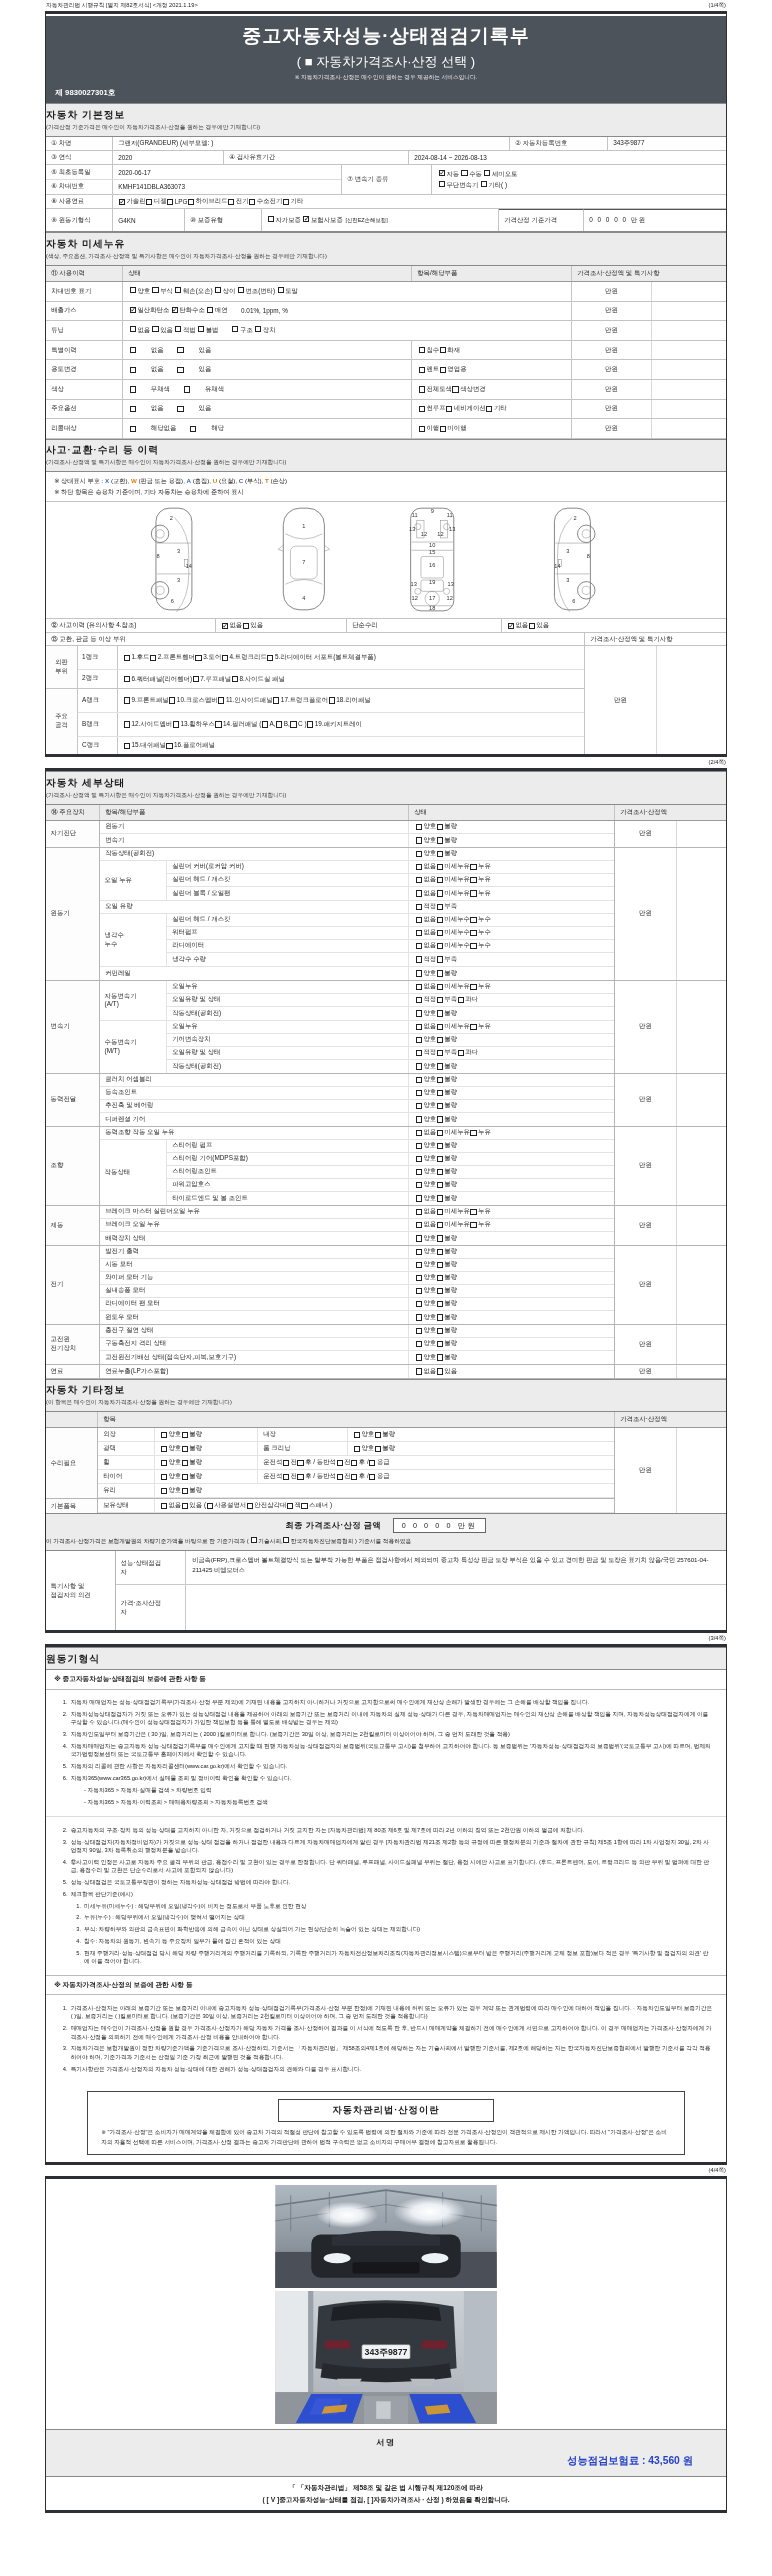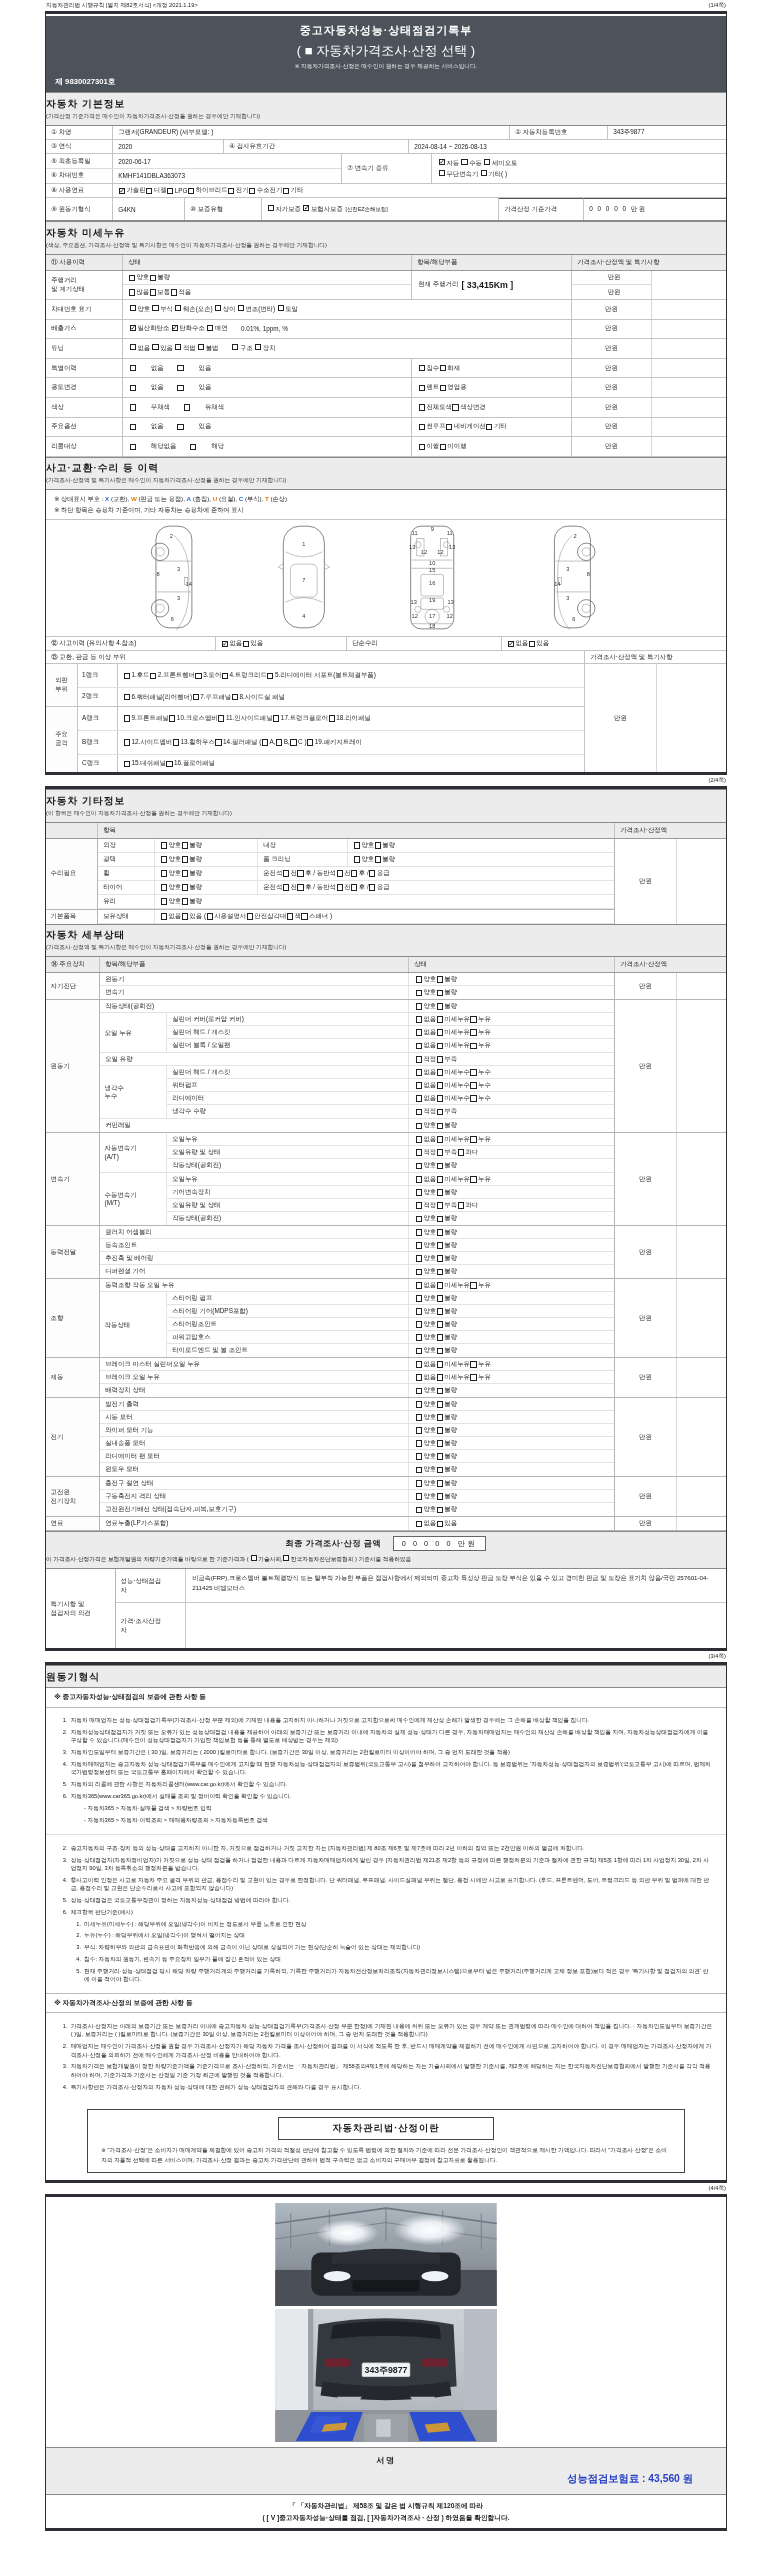--- a/index.html
+++ b/index.html
@@ -4,21 +4,21 @@
 <style>
   *{box-sizing:border-box;margin:0;padding:0}
   body{width:773px;height:2576px;overflow:hidden;background:#fff;font-family:"Liberation Sans","DejaVu Sans",sans-serif;color:#1a1a1a}
   .doc{width:682px;margin-left:45px}
   .meta{display:flex;justify-content:space-between;font-size:5.7px;color:#222;padding:1.5px 1px 1px}
   .pmark{text-align:right;font-size:5.7px;color:#222;padding:1.5px 1px}
   .block{border-left:1.5px solid #2c2f33;border-right:1.5px solid #2c2f33;border-top:3.6px solid #2c2f33;border-bottom:3.6px solid #2c2f33;background:#fff}
   
   .whitebar{height:2.1px;background:#fff}
   .dark{background:#4d535b;color:#fff;padding:7.2px 0 4.1px;position:relative}
-  .d-title{text-align:center;font-size:11px;font-weight:bold;letter-spacing:1px}
+  .d-title{text-align:center;font-size:19px;font-weight:bold;letter-spacing:1px}
   .d-sub{text-align:center;font-size:13px;margin-top:4.1px}
   .d-note{text-align:center;font-size:5.7px;margin-top:3.1px;color:#eee}
   .d-no{font-size:7.7px;font-weight:bold;padding:6.2px 0 1px 9.3px}
   
   .sec-head{background:#ececec;border-top:0.5px solid #8a8a8a;border-bottom:0.5px solid #8a8a8a;text-align:left;padding:4.6px 0 3.6px}
   .sec-title{font-size:9.8px;font-weight:bold;letter-spacing:1px}
   .sec-sub{font-size:5.7px;color:#333;margin-top:2.1px}
   
   .fx{display:flex}.flex1{flex:1}.col{display:flex;flex-direction:column}
   .cell{display:flex;align-items:center;padding-left:5.2px;font-size:6.4px}
@@ -170,36 +170,20 @@
     <div>
       <div class="sec-head">
         <div class="sec-title">자동차 미세누유</div>
         <div class="sec-sub">(색상, 주요옵션, 가격조사·산정액 및 특기사항은 매수인이 자동차가격조사·산정을 원하는 경우에만 기재합니다)</div>
       </div>
       <div class="thead">
         <div style="width:77px;border-right:0.5px solid #c4c4c4">⑪ 사용이력</div>
         <div class="flex1">상태</div>
         <div style="width:160px;border-left:0.5px solid #c4c4c4">항목/해당부품</div>
         <div style="width:155px;border-left:0.5px solid #c4c4c4">가격조사·산정액 및 특기사항</div>
-      </div>
-      <div class="crow" style="min-height:29px">
-        <div class="cl" id="mileage-label">주행거리<br>및 계기상태</div>
-        <div class="flex1 col">
-          <div class="cell flex1"><span class="cb"></span>양호 <span class="cb"></span>불량</div>
-          <div class="cell flex1 bt"><span class="cb"></span>많음 <span class="cb"></span>보통 <span class="cb"></span>적음</div>
-        </div>
-        <div class="ci">
-          <span>현재 주행거리</span>
-            <b class="mil">[ 33,415Km ]</b>
-        </div>
-        <div class="col" style="width:80px;border-left:0.5px solid #c4c4c4">
-          <div class="cell flex1" style="justify-content:center">만원</div>
-          <div class="cell flex1 bt" style="justify-content:center">만원</div>
-        </div>
-        <div class="cx"></div>
       </div>
       <div id="comp-rows">
           <div class="crow">
             <div class="cl">차대번호 표기</div>
             <div class="cs">
               <span><span class="cb"></span>양호 <span class="cb"></span>부식 <span class="cb"></span>훼손(오손) <span class="cb"></span>상이 <span class="cb"></span>변조(변타) <span class="cb"></span>도말</span>
               <span></span>
             </div>
             <div class="cp">만원</div>
             <div class="cx"></div>
@@ -392,20 +376,291 @@
         <div class="rk-x"></div>
       </div>
     </div>
   </div>
 
   <div class="pmark">(2/4쪽)</div>
 
   <div class="block">
     <div>
       <div class="sec-head">
+        <div class="sec-title">자동차 세부상태</div>
+        <div class="sec-sub">(가격조사·산정액 및 특기사항은 매수인이 자동차가격조사·산정을 원하는 경우에만 기재합니다)</div>
+      </div>
+      <div class="thead">
+        <div style="width:54px;border-right:0.5px solid #c4c4c4">⑭ 주요장치</div>
+        <div class="flex1">항목/해당부품</div>
+        <div style="width:206px;border-left:0.5px solid #c4c4c4">상태</div>
+        <div style="width:112px;border-left:0.5px solid #c4c4c4">가격조사·산정액</div>
+      </div>
+      <div id="detail-groups">
+          <div class="dgroup">
+            <div class="dname">자기진단</div>
+            <div class="drows">
+              <div class="drow">
+                <div class="ditem">원동기</div>
+                <div class="dstate"><span class="cb"></span> 양호  <span class="cb"></span> 불량</div>
+              </div>
+              <div class="drow">
+                <div class="ditem">변속기</div>
+                <div class="dstate"><span class="cb"></span> 양호  <span class="cb"></span> 불량</div>
+              </div>
+            </div>
+            <div class="dprice">만원</div>
+            <div class="dextra"></div>
+          </div>
+          <div class="dgroup">
+            <div class="dname">원동기</div>
+            <div class="drows">
+              <div class="drow">
+                <div class="ditem">작동상태(공회전)</div>
+                <div class="dstate"><span class="cb"></span> 양호  <span class="cb"></span> 불량</div>
+              </div>
+              <div class="dsub">
+                <div class="dsublabel">오일 누유</div>
+                <div class="dsubrows">
+                  <div class="drow">
+                    <div class="ditem">실린더 커버(로커암 커버)</div>
+                    <div class="dstate"><span class="cb"></span> 없음  <span class="cb"></span> 미세누유  <span class="cb"></span> 누유</div>
+                  </div>
+                  <div class="drow">
+                    <div class="ditem">실린더 헤드 / 개스킷</div>
+                    <div class="dstate"><span class="cb"></span> 없음  <span class="cb"></span> 미세누유  <span class="cb"></span> 누유</div>
+                  </div>
+                  <div class="drow">
+                    <div class="ditem">실린더 블록 / 오일팬</div>
+                    <div class="dstate"><span class="cb"></span> 없음  <span class="cb"></span> 미세누유  <span class="cb"></span> 누유</div>
+                  </div>
+                </div>
+              </div>
+              <div class="drow">
+                <div class="ditem">오일 유량</div>
+                <div class="dstate"><span class="cb"></span> 적정  <span class="cb"></span> 부족</div>
+              </div>
+              <div class="dsub">
+                <div class="dsublabel">냉각수<br>누수</div>
+                <div class="dsubrows">
+                  <div class="drow">
+                    <div class="ditem">실린더 헤드 / 개스킷</div>
+                    <div class="dstate"><span class="cb"></span> 없음  <span class="cb"></span> 미세누수  <span class="cb"></span> 누수</div>
+                  </div>
+                  <div class="drow">
+                    <div class="ditem">워터펌프</div>
+                    <div class="dstate"><span class="cb"></span> 없음  <span class="cb"></span> 미세누수  <span class="cb"></span> 누수</div>
+                  </div>
+                  <div class="drow">
+                    <div class="ditem">라디에이터</div>
+                    <div class="dstate"><span class="cb"></span> 없음  <span class="cb"></span> 미세누수  <span class="cb"></span> 누수</div>
+                  </div>
+                  <div class="drow">
+                    <div class="ditem">냉각수 수량</div>
+                    <div class="dstate"><span class="cb"></span> 적정  <span class="cb"></span> 부족</div>
+                  </div>
+                </div>
+              </div>
+              <div class="drow">
+                <div class="ditem">커먼레일</div>
+                <div class="dstate"><span class="cb"></span> 양호  <span class="cb"></span> 불량</div>
+              </div>
+            </div>
+            <div class="dprice">만원</div>
+            <div class="dextra"></div>
+          </div>
+          <div class="dgroup">
+            <div class="dname">변속기</div>
+            <div class="drows">
+              <div class="dsub">
+                <div class="dsublabel">자동변속기<br>(A/T)</div>
+                <div class="dsubrows">
+                  <div class="drow">
+                    <div class="ditem">오일누유</div>
+                    <div class="dstate"><span class="cb"></span> 없음  <span class="cb"></span> 미세누유  <span class="cb"></span> 누유</div>
+                  </div>
+                  <div class="drow">
+                    <div class="ditem">오일유량 및 상태</div>
+                    <div class="dstate"><span class="cb"></span> 적정  <span class="cb"></span> 부족  <span class="cb"></span> 과다</div>
+                  </div>
+                  <div class="drow">
+                    <div class="ditem">작동상태(공회전)</div>
+                    <div class="dstate"><span class="cb"></span> 양호  <span class="cb"></span> 불량</div>
+                  </div>
+                </div>
+              </div>
+              <div class="dsub">
+                <div class="dsublabel">수동변속기<br>(M/T)</div>
+                <div class="dsubrows">
+                  <div class="drow">
+                    <div class="ditem">오일누유</div>
+                    <div class="dstate"><span class="cb"></span> 없음  <span class="cb"></span> 미세누유  <span class="cb"></span> 누유</div>
+                  </div>
+                  <div class="drow">
+                    <div class="ditem">기어변속장치</div>
+                    <div class="dstate"><span class="cb"></span> 양호  <span class="cb"></span> 불량</div>
+                  </div>
+                  <div class="drow">
+                    <div class="ditem">오일유량 및 상태</div>
+                    <div class="dstate"><span class="cb"></span> 적정  <span class="cb"></span> 부족  <span class="cb"></span> 과다</div>
+                  </div>
+                  <div class="drow">
+                    <div class="ditem">작동상태(공회전)</div>
+                    <div class="dstate"><span class="cb"></span> 양호  <span class="cb"></span> 불량</div>
+                  </div>
+                </div>
+              </div>
+            </div>
+            <div class="dprice">만원</div>
+            <div class="dextra"></div>
+          </div>
+          <div class="dgroup">
+            <div class="dname">동력전달</div>
+            <div class="drows">
+              <div class="drow">
+                <div class="ditem">클러치 어셈블리</div>
+                <div class="dstate"><span class="cb"></span> 양호  <span class="cb"></span> 불량</div>
+              </div>
+              <div class="drow">
+                <div class="ditem">등속조인트</div>
+                <div class="dstate"><span class="cb"></span> 양호  <span class="cb"></span> 불량</div>
+              </div>
+              <div class="drow">
+                <div class="ditem">추진축 및 베어링</div>
+                <div class="dstate"><span class="cb"></span> 양호  <span class="cb"></span> 불량</div>
+              </div>
+              <div class="drow">
+                <div class="ditem">디퍼렌셜 기어</div>
+                <div class="dstate"><span class="cb"></span> 양호  <span class="cb"></span> 불량</div>
+              </div>
+            </div>
+            <div class="dprice">만원</div>
+            <div class="dextra"></div>
+          </div>
+          <div class="dgroup">
+            <div class="dname">조향</div>
+            <div class="drows">
+              <div class="drow">
+                <div class="ditem">동력조향 작동 오일 누유</div>
+                <div class="dstate"><span class="cb"></span> 없음  <span class="cb"></span> 미세누유  <span class="cb"></span> 누유</div>
+              </div>
+              <div class="dsub">
+                <div class="dsublabel">작동상태</div>
+                <div class="dsubrows">
+                  <div class="drow">
+                    <div class="ditem">스티어링 펌프</div>
+                    <div class="dstate"><span class="cb"></span> 양호  <span class="cb"></span> 불량</div>
+                  </div>
+                  <div class="drow">
+                    <div class="ditem">스티어링 기어(MDPS포함)</div>
+                    <div class="dstate"><span class="cb"></span> 양호  <span class="cb"></span> 불량</div>
+                  </div>
+                  <div class="drow">
+                    <div class="ditem">스티어링조인트</div>
+                    <div class="dstate"><span class="cb"></span> 양호  <span class="cb"></span> 불량</div>
+                  </div>
+                  <div class="drow">
+                    <div class="ditem">파워고압호스</div>
+                    <div class="dstate"><span class="cb"></span> 양호  <span class="cb"></span> 불량</div>
+                  </div>
+                  <div class="drow">
+                    <div class="ditem">타이로드엔드 및 볼 조인트</div>
+                    <div class="dstate"><span class="cb"></span> 양호  <span class="cb"></span> 불량</div>
+                  </div>
+                </div>
+              </div>
+            </div>
+            <div class="dprice">만원</div>
+            <div class="dextra"></div>
+          </div>
+          <div class="dgroup">
+            <div class="dname">제동</div>
+            <div class="drows">
+              <div class="drow">
+                <div class="ditem">브레이크 마스터 실린더오일 누유</div>
+                <div class="dstate"><span class="cb"></span> 없음  <span class="cb"></span> 미세누유  <span class="cb"></span> 누유</div>
+              </div>
+              <div class="drow">
+                <div class="ditem">브레이크 오일 누유</div>
+                <div class="dstate"><span class="cb"></span> 없음  <span class="cb"></span> 미세누유  <span class="cb"></span> 누유</div>
+              </div>
+              <div class="drow">
+                <div class="ditem">배력장치 상태</div>
+                <div class="dstate"><span class="cb"></span> 양호  <span class="cb"></span> 불량</div>
+              </div>
+            </div>
+            <div class="dprice">만원</div>
+            <div class="dextra"></div>
+          </div>
+          <div class="dgroup">
+            <div class="dname">전기</div>
+            <div class="drows">
+              <div class="drow">
+                <div class="ditem">발전기 출력</div>
+                <div class="dstate"><span class="cb"></span> 양호  <span class="cb"></span> 불량</div>
+              </div>
+              <div class="drow">
+                <div class="ditem">시동 모터</div>
+                <div class="dstate"><span class="cb"></span> 양호  <span class="cb"></span> 불량</div>
+              </div>
+              <div class="drow">
+                <div class="ditem">와이퍼 모터 기능</div>
+                <div class="dstate"><span class="cb"></span> 양호  <span class="cb"></span> 불량</div>
+              </div>
+              <div class="drow">
+                <div class="ditem">실내송풍 모터</div>
+                <div class="dstate"><span class="cb"></span> 양호  <span class="cb"></span> 불량</div>
+              </div>
+              <div class="drow">
+                <div class="ditem">라디에이터 팬 모터</div>
+                <div class="dstate"><span class="cb"></span> 양호  <span class="cb"></span> 불량</div>
+              </div>
+              <div class="drow">
+                <div class="ditem">윈도우 모터</div>
+                <div class="dstate"><span class="cb"></span> 양호  <span class="cb"></span> 불량</div>
+              </div>
+            </div>
+            <div class="dprice">만원</div>
+            <div class="dextra"></div>
+          </div>
+          <div class="dgroup">
+            <div class="dname">고전원<br>전기장치</div>
+            <div class="drows">
+              <div class="drow">
+                <div class="ditem">충전구 절연 상태</div>
+                <div class="dstate"><span class="cb"></span> 양호  <span class="cb"></span> 불량</div>
+              </div>
+              <div class="drow">
+                <div class="ditem">구동축전지 격리 상태</div>
+                <div class="dstate"><span class="cb"></span> 양호  <span class="cb"></span> 불량</div>
+              </div>
+              <div class="drow">
+                <div class="ditem">고전원전기배선 상태(접속단자,피복,보호기구)</div>
+                <div class="dstate"><span class="cb"></span> 양호  <span class="cb"></span> 불량</div>
+              </div>
+            </div>
+            <div class="dprice">만원</div>
+            <div class="dextra"></div>
+          </div>
+          <div class="dgroup">
+            <div class="dname">연료</div>
+            <div class="drows">
+              <div class="drow">
+                <div class="ditem">연료누출(LP가스포함)</div>
+                <div class="dstate"><span class="cb"></span> 없음  <span class="cb"></span> 있음</div>
+              </div>
+            </div>
+            <div class="dprice">만원</div>
+            <div class="dextra"></div>
+          </div>
+        </div>
+    </div>
+
+    <div>
+      <div class="sec-head">
         <div class="sec-title">자동차 기타정보</div>
         <div class="sec-sub">(이 항목은 매수인이 자동차가격조사·산정을 원하는 경우에만 기재합니다)</div>
       </div>
       <div class="thead">
         <div style="width:52px;border-right:0.5px solid #c4c4c4"></div>
         <div class="flex1">항목</div>
         <div style="width:112px;border-left:0.5px solid #c4c4c4">가격조사·산정액</div>
       </div>
       <div class="fx">
         <div class="col flex1" id="misc-groups">
@@ -446,291 +701,20 @@
                 <div class="mrow">
                   <div class="mc" style="width:57px">보유상태</div>
                   <div class="mc flex1" style="border-right:none"><span class="cb"></span>없음 <span class="cb"></span> 있음  ( <span class="cb"></span>사용설명서 <span class="cb"></span>안전삼각대 <span class="cb"></span>잭 <span class="cb"></span>스패너 )</div>
                 </div>
               </div>
             </div>
           </div>
         <div style="width:62px;border-left:0.5px solid #b5b5b5;display:flex;align-items:center;justify-content:center;font-size:6.4px">만원</div>
         <div style="width:50px;border-left:0.5px solid #d8d8d8"></div>
       </div>
-    </div>
-
-    <div>
-      <div class="sec-head">
-        <div class="sec-title">자동차 세부상태</div>
-        <div class="sec-sub">(가격조사·산정액 및 특기사항은 매수인이 자동차가격조사·산정을 원하는 경우에만 기재합니다)</div>
-      </div>
-      <div class="thead">
-        <div style="width:54px;border-right:0.5px solid #c4c4c4">⑭ 주요장치</div>
-        <div class="flex1">항목/해당부품</div>
-        <div style="width:206px;border-left:0.5px solid #c4c4c4">상태</div>
-        <div style="width:112px;border-left:0.5px solid #c4c4c4">가격조사·산정액</div>
-      </div>
-      <div id="detail-groups">
-          <div class="dgroup">
-            <div class="dname">자기진단</div>
-            <div class="drows">
-              <div class="drow">
-                <div class="ditem">원동기</div>
-                <div class="dstate"><span class="cb"></span> 양호  <span class="cb"></span> 불량</div>
-              </div>
-              <div class="drow">
-                <div class="ditem">변속기</div>
-                <div class="dstate"><span class="cb"></span> 양호  <span class="cb"></span> 불량</div>
-              </div>
-            </div>
-            <div class="dprice">만원</div>
-            <div class="dextra"></div>
-          </div>
-          <div class="dgroup">
-            <div class="dname">원동기</div>
-            <div class="drows">
-              <div class="drow">
-                <div class="ditem">작동상태(공회전)</div>
-                <div class="dstate"><span class="cb"></span> 양호  <span class="cb"></span> 불량</div>
-              </div>
-              <div class="dsub">
-                <div class="dsublabel">오일 누유</div>
-                <div class="dsubrows">
-                  <div class="drow">
-                    <div class="ditem">실린더 커버(로커암 커버)</div>
-                    <div class="dstate"><span class="cb"></span> 없음  <span class="cb"></span> 미세누유  <span class="cb"></span> 누유</div>
-                  </div>
-                  <div class="drow">
-                    <div class="ditem">실린더 헤드 / 개스킷</div>
-                    <div class="dstate"><span class="cb"></span> 없음  <span class="cb"></span> 미세누유  <span class="cb"></span> 누유</div>
-                  </div>
-                  <div class="drow">
-                    <div class="ditem">실린더 블록 / 오일팬</div>
-                    <div class="dstate"><span class="cb"></span> 없음  <span class="cb"></span> 미세누유  <span class="cb"></span> 누유</div>
-                  </div>
-                </div>
-              </div>
-              <div class="drow">
-                <div class="ditem">오일 유량</div>
-                <div class="dstate"><span class="cb"></span> 적정  <span class="cb"></span> 부족</div>
-              </div>
-              <div class="dsub">
-                <div class="dsublabel">냉각수<br>누수</div>
-                <div class="dsubrows">
-                  <div class="drow">
-                    <div class="ditem">실린더 헤드 / 개스킷</div>
-                    <div class="dstate"><span class="cb"></span> 없음  <span class="cb"></span> 미세누수  <span class="cb"></span> 누수</div>
-                  </div>
-                  <div class="drow">
-                    <div class="ditem">워터펌프</div>
-                    <div class="dstate"><span class="cb"></span> 없음  <span class="cb"></span> 미세누수  <span class="cb"></span> 누수</div>
-                  </div>
-                  <div class="drow">
-                    <div class="ditem">라디에이터</div>
-                    <div class="dstate"><span class="cb"></span> 없음  <span class="cb"></span> 미세누수  <span class="cb"></span> 누수</div>
-                  </div>
-                  <div class="drow">
-                    <div class="ditem">냉각수 수량</div>
-                    <div class="dstate"><span class="cb"></span> 적정  <span class="cb"></span> 부족</div>
-                  </div>
-                </div>
-              </div>
-              <div class="drow">
-                <div class="ditem">커먼레일</div>
-                <div class="dstate"><span class="cb"></span> 양호  <span class="cb"></span> 불량</div>
-              </div>
-            </div>
-            <div class="dprice">만원</div>
-            <div class="dextra"></div>
-          </div>
-          <div class="dgroup">
-            <div class="dname">변속기</div>
-            <div class="drows">
-              <div class="dsub">
-                <div class="dsublabel">자동변속기<br>(A/T)</div>
-                <div class="dsubrows">
-                  <div class="drow">
-                    <div class="ditem">오일누유</div>
-                    <div class="dstate"><span class="cb"></span> 없음  <span class="cb"></span> 미세누유  <span class="cb"></span> 누유</div>
-                  </div>
-                  <div class="drow">
-                    <div class="ditem">오일유량 및 상태</div>
-                    <div class="dstate"><span class="cb"></span> 적정  <span class="cb"></span> 부족  <span class="cb"></span> 과다</div>
-                  </div>
-                  <div class="drow">
-                    <div class="ditem">작동상태(공회전)</div>
-                    <div class="dstate"><span class="cb"></span> 양호  <span class="cb"></span> 불량</div>
-                  </div>
-                </div>
-              </div>
-              <div class="dsub">
-                <div class="dsublabel">수동변속기<br>(M/T)</div>
-                <div class="dsubrows">
-                  <div class="drow">
-                    <div class="ditem">오일누유</div>
-                    <div class="dstate"><span class="cb"></span> 없음  <span class="cb"></span> 미세누유  <span class="cb"></span> 누유</div>
-                  </div>
-                  <div class="drow">
-                    <div class="ditem">기어변속장치</div>
-                    <div class="dstate"><span class="cb"></span> 양호  <span class="cb"></span> 불량</div>
-                  </div>
-                  <div class="drow">
-                    <div class="ditem">오일유량 및 상태</div>
-                    <div class="dstate"><span class="cb"></span> 적정  <span class="cb"></span> 부족  <span class="cb"></span> 과다</div>
-                  </div>
-                  <div class="drow">
-                    <div class="ditem">작동상태(공회전)</div>
-                    <div class="dstate"><span class="cb"></span> 양호  <span class="cb"></span> 불량</div>
-                  </div>
-                </div>
-              </div>
-            </div>
-            <div class="dprice">만원</div>
-            <div class="dextra"></div>
-          </div>
-          <div class="dgroup">
-            <div class="dname">동력전달</div>
-            <div class="drows">
-              <div class="drow">
-                <div class="ditem">클러치 어셈블리</div>
-                <div class="dstate"><span class="cb"></span> 양호  <span class="cb"></span> 불량</div>
-              </div>
-              <div class="drow">
-                <div class="ditem">등속조인트</div>
-                <div class="dstate"><span class="cb"></span> 양호  <span class="cb"></span> 불량</div>
-              </div>
-              <div class="drow">
-                <div class="ditem">추진축 및 베어링</div>
-                <div class="dstate"><span class="cb"></span> 양호  <span class="cb"></span> 불량</div>
-              </div>
-              <div class="drow">
-                <div class="ditem">디퍼렌셜 기어</div>
-                <div class="dstate"><span class="cb"></span> 양호  <span class="cb"></span> 불량</div>
-              </div>
-            </div>
-            <div class="dprice">만원</div>
-            <div class="dextra"></div>
-          </div>
-          <div class="dgroup">
-            <div class="dname">조향</div>
-            <div class="drows">
-              <div class="drow">
-                <div class="ditem">동력조향 작동 오일 누유</div>
-                <div class="dstate"><span class="cb"></span> 없음  <span class="cb"></span> 미세누유  <span class="cb"></span> 누유</div>
-              </div>
-              <div class="dsub">
-                <div class="dsublabel">작동상태</div>
-                <div class="dsubrows">
-                  <div class="drow">
-                    <div class="ditem">스티어링 펌프</div>
-                    <div class="dstate"><span class="cb"></span> 양호  <span class="cb"></span> 불량</div>
-                  </div>
-                  <div class="drow">
-                    <div class="ditem">스티어링 기어(MDPS포함)</div>
-                    <div class="dstate"><span class="cb"></span> 양호  <span class="cb"></span> 불량</div>
-                  </div>
-                  <div class="drow">
-                    <div class="ditem">스티어링조인트</div>
-                    <div class="dstate"><span class="cb"></span> 양호  <span class="cb"></span> 불량</div>
-                  </div>
-                  <div class="drow">
-                    <div class="ditem">파워고압호스</div>
-                    <div class="dstate"><span class="cb"></span> 양호  <span class="cb"></span> 불량</div>
-                  </div>
-                  <div class="drow">
-                    <div class="ditem">타이로드엔드 및 볼 조인트</div>
-                    <div class="dstate"><span class="cb"></span> 양호  <span class="cb"></span> 불량</div>
-                  </div>
-                </div>
-              </div>
-            </div>
-            <div class="dprice">만원</div>
-            <div class="dextra"></div>
-          </div>
-          <div class="dgroup">
-            <div class="dname">제동</div>
-            <div class="drows">
-              <div class="drow">
-                <div class="ditem">브레이크 마스터 실린더오일 누유</div>
-                <div class="dstate"><span class="cb"></span> 없음  <span class="cb"></span> 미세누유  <span class="cb"></span> 누유</div>
-              </div>
-              <div class="drow">
-                <div class="ditem">브레이크 오일 누유</div>
-                <div class="dstate"><span class="cb"></span> 없음  <span class="cb"></span> 미세누유  <span class="cb"></span> 누유</div>
-              </div>
-              <div class="drow">
-                <div class="ditem">배력장치 상태</div>
-                <div class="dstate"><span class="cb"></span> 양호  <span class="cb"></span> 불량</div>
-              </div>
-            </div>
-            <div class="dprice">만원</div>
-            <div class="dextra"></div>
-          </div>
-          <div class="dgroup">
-            <div class="dname">전기</div>
-            <div class="drows">
-              <div class="drow">
-                <div class="ditem">발전기 출력</div>
-                <div class="dstate"><span class="cb"></span> 양호  <span class="cb"></span> 불량</div>
-              </div>
-              <div class="drow">
-                <div class="ditem">시동 모터</div>
-                <div class="dstate"><span class="cb"></span> 양호  <span class="cb"></span> 불량</div>
-              </div>
-              <div class="drow">
-                <div class="ditem">와이퍼 모터 기능</div>
-                <div class="dstate"><span class="cb"></span> 양호  <span class="cb"></span> 불량</div>
-              </div>
-              <div class="drow">
-                <div class="ditem">실내송풍 모터</div>
-                <div class="dstate"><span class="cb"></span> 양호  <span class="cb"></span> 불량</div>
-              </div>
-              <div class="drow">
-                <div class="ditem">라디에이터 팬 모터</div>
-                <div class="dstate"><span class="cb"></span> 양호  <span class="cb"></span> 불량</div>
-              </div>
-              <div class="drow">
-                <div class="ditem">윈도우 모터</div>
-                <div class="dstate"><span class="cb"></span> 양호  <span class="cb"></span> 불량</div>
-              </div>
-            </div>
-            <div class="dprice">만원</div>
-            <div class="dextra"></div>
-          </div>
-          <div class="dgroup">
-            <div class="dname">고전원<br>전기장치</div>
-            <div class="drows">
-              <div class="drow">
-                <div class="ditem">충전구 절연 상태</div>
-                <div class="dstate"><span class="cb"></span> 양호  <span class="cb"></span> 불량</div>
-              </div>
-              <div class="drow">
-                <div class="ditem">구동축전지 격리 상태</div>
-                <div class="dstate"><span class="cb"></span> 양호  <span class="cb"></span> 불량</div>
-              </div>
-              <div class="drow">
-                <div class="ditem">고전원전기배선 상태(접속단자,피복,보호기구)</div>
-                <div class="dstate"><span class="cb"></span> 양호  <span class="cb"></span> 불량</div>
-              </div>
-            </div>
-            <div class="dprice">만원</div>
-            <div class="dextra"></div>
-          </div>
-          <div class="dgroup">
-            <div class="dname">연료</div>
-            <div class="drows">
-              <div class="drow">
-                <div class="ditem">연료누출(LP가스포함)</div>
-                <div class="dstate"><span class="cb"></span> 없음  <span class="cb"></span> 있음</div>
-              </div>
-            </div>
-            <div class="dprice">만원</div>
-            <div class="dextra"></div>
-          </div>
-        </div>
     </div>
 
     <div class="final">
       <div class="final-top">
         <span class="final-label">최종 가격조사·산정 금액</span>
         <span class="amount">0 0 0 0 0 만원</span>
       </div>
       <div class="final-note">이 가격조사·산정가격은 보험개발원의 차량기준가액을 바탕으로 한 기준가격과 ( <span class="cb"></span>기술사회,<span class="cb"></span>한국자동차진단보증협회 ) 기준서를 적용하였음</div>
     </div>
 

